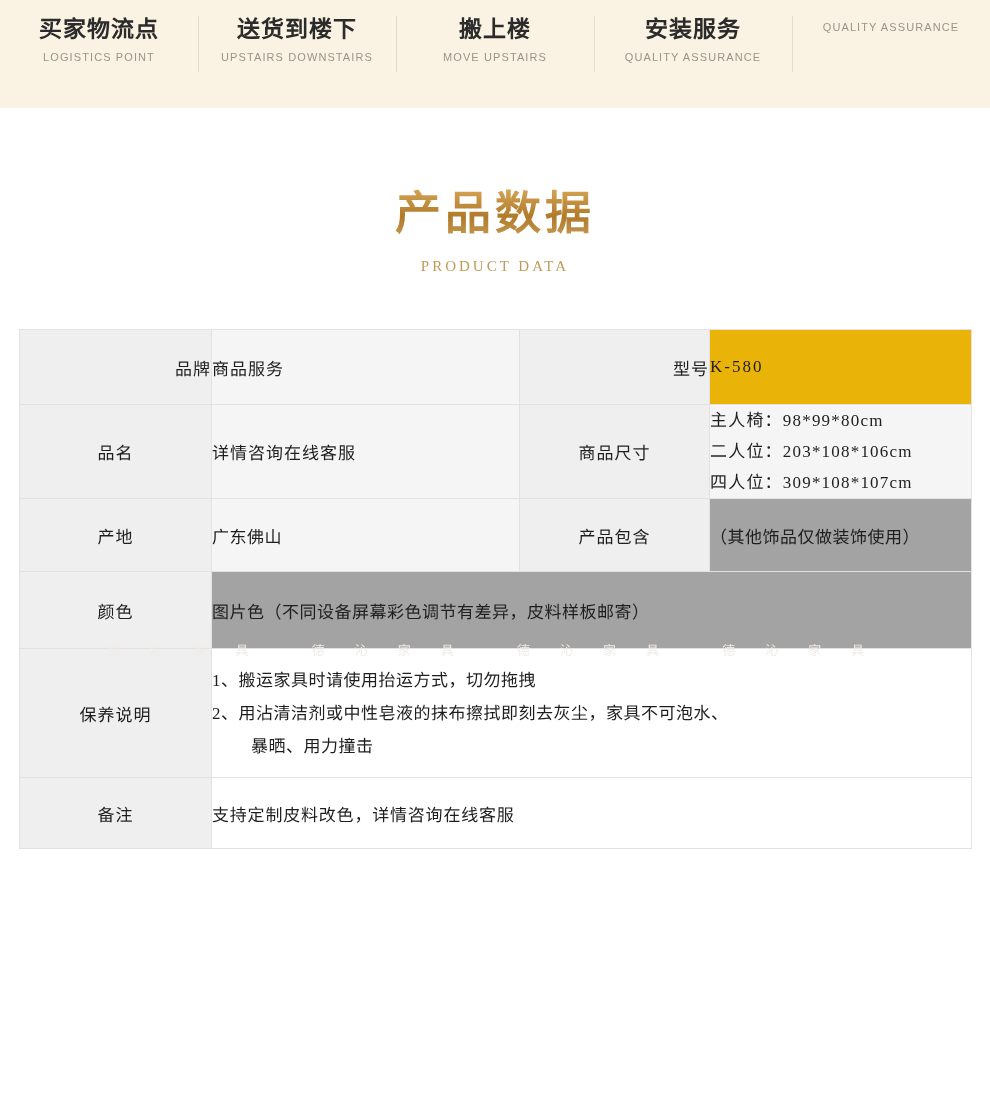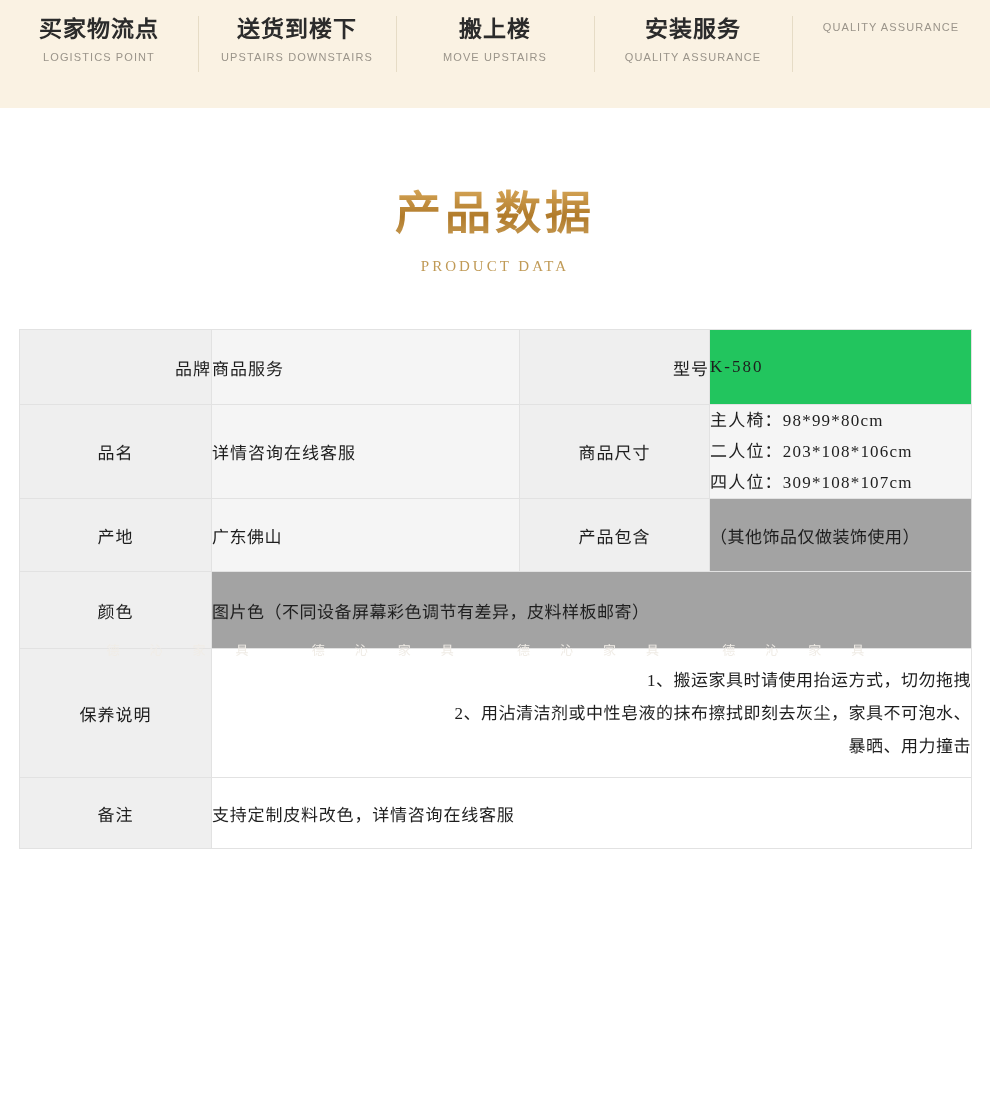--- a/index.html
+++ b/index.html
@@ -122,43 +122,42 @@
   .row-brand .lbl { height: 74px; text-align: right; }
   .size-cell {
     background: #f5f5f5;
     padding: 16px 18px;
     font-family: "Liberation Serif", "DejaVu Serif", serif;
     letter-spacing: 1.2px;
     line-height: 31px;
     font-size: 17px;
   }
   .model-val {
-    background: #22c55e;
+    background: #eab308;
     padding: 14px 22px;
     letter-spacing: 2px;
     font-size: 17px;
     margin-left: 33px;
   }
   .pname-val {
     background: #f5f5f5;
     padding: 14px 22px;
     font-size: 17.5px;
     letter-spacing: 1px;
   }
   .care-cell {
     background: #ffffff;
     padding: 18px 22px 20px 22px;
     line-height: 33px;
     font-size: 17px;
     letter-spacing: 0.5px;
-    text-align: right;
   }
   .care-line2-indent {
     display: block;
-    padding-left: 54px;
+    padding-left: 39px;
   }
   .note-val {
     background: #ffffff;
     padding: 14px 22px;
     color: #e60012;
     font-size: 17px;
     letter-spacing: 0.8px;
   }
   .watermark {
     position: absolute;

